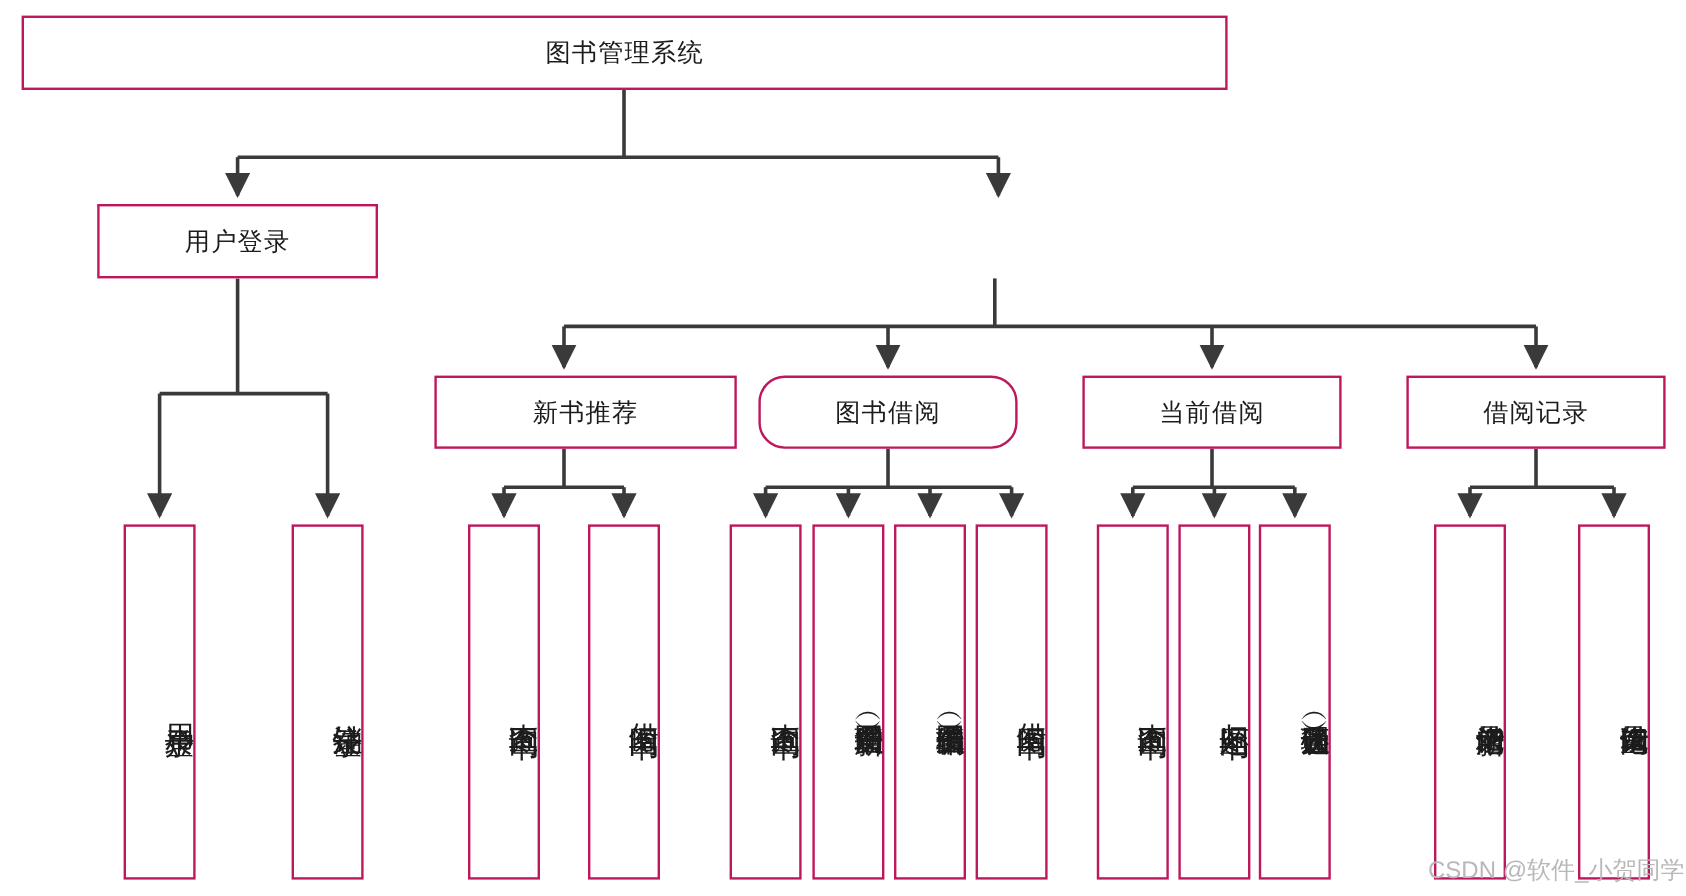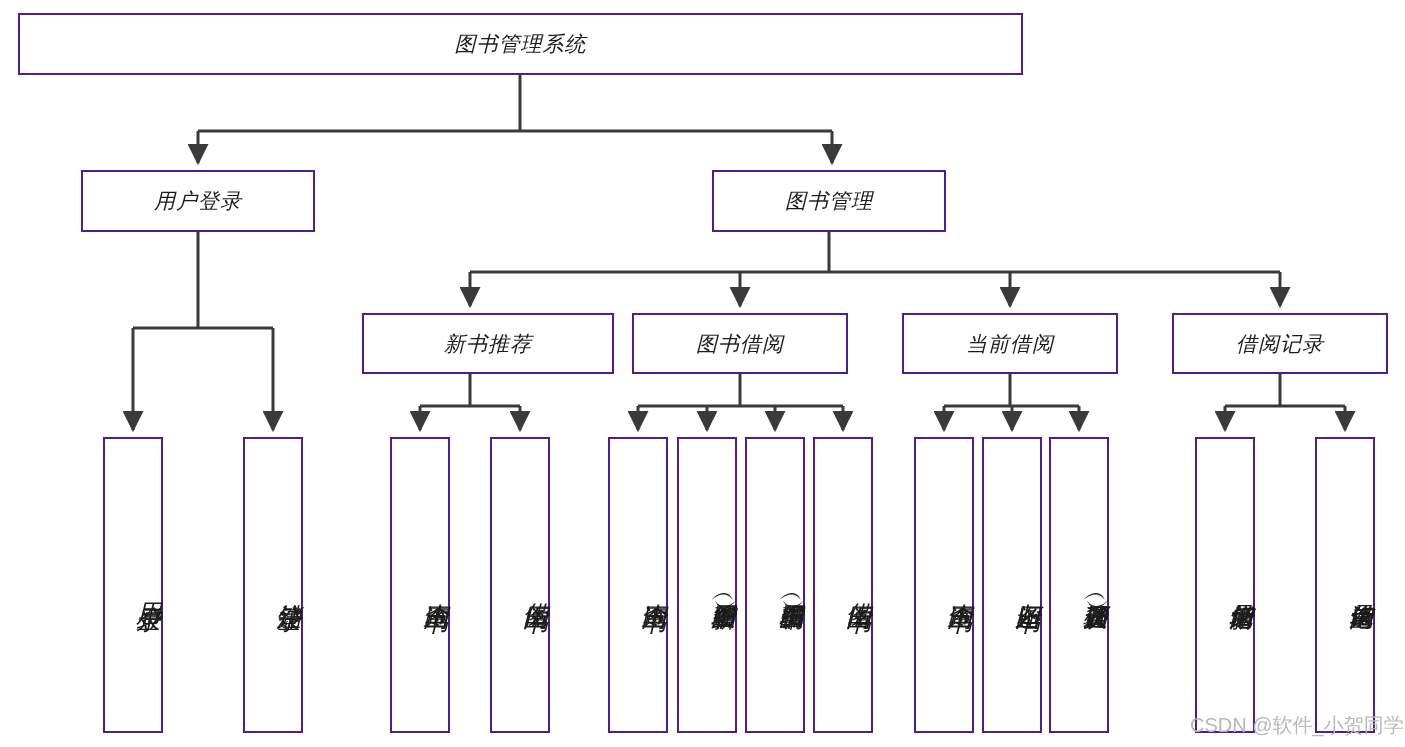--- a/index.html
+++ b/index.html
@@ -23,27 +23,26 @@
     left: 0;
     top: 0;
     width: 1405px;
     height: 747px;
     pointer-events: none;
   }
   .node {
     position: absolute;
     box-sizing: border-box;
     background: #ffffff;
-    border: 2px solid #4c1d95;
+    border: 2px solid #be185d;
     display: flex;
     align-items: center;
     justify-content: center;
     color: #1c1c1c;
     z-index: 2;
-    font-style: italic;
   }
   .node-h {
     font-size: 21px;
     letter-spacing: 1px;
     white-space: nowrap;
   }
   .node-v {
     writing-mode: vertical-rl;
     text-orientation: upright;
     font-size: 25px;
@@ -123,28 +122,25 @@
     </g>
   </svg>
 
   <div class="node node-h" style="left:18px; top:13px; width:1005px; height:62px;">
     <span>图书管理系统</span>
   </div>
 
   <div class="node node-h" style="left:81px; top:170px; width:234px; height:62px;">
     <span>用户登录</span>
   </div>
-  <div class="node node-h" style="left:712px; top:170px; width:234px; height:62px;">
-    <span>图书管理</span>
-  </div>
 
   <div class="node node-h" style="left:362px; top:313px; width:252px; height:61px;">
     <span>新书推荐</span>
   </div>
-  <div class="node node-h" style="left:632px; top:313px; width:216px; height:61px;">
+  <div class="node node-h" style="left:632px; top:313px; width:216px; height:61px;border-radius:22px;">
     <span>图书借阅</span>
   </div>
   <div class="node node-h" style="left:902px; top:313px; width:216px; height:61px;text-align:right;">
     <span>当前借阅</span>
   </div>
   <div class="node node-h" style="left:1172px; top:313px; width:216px; height:61px;">
     <span>借阅记录</span>
   </div>
 
   <div class="node node-v" style="left:103px; top:437px; width:60px; height:296px;">

